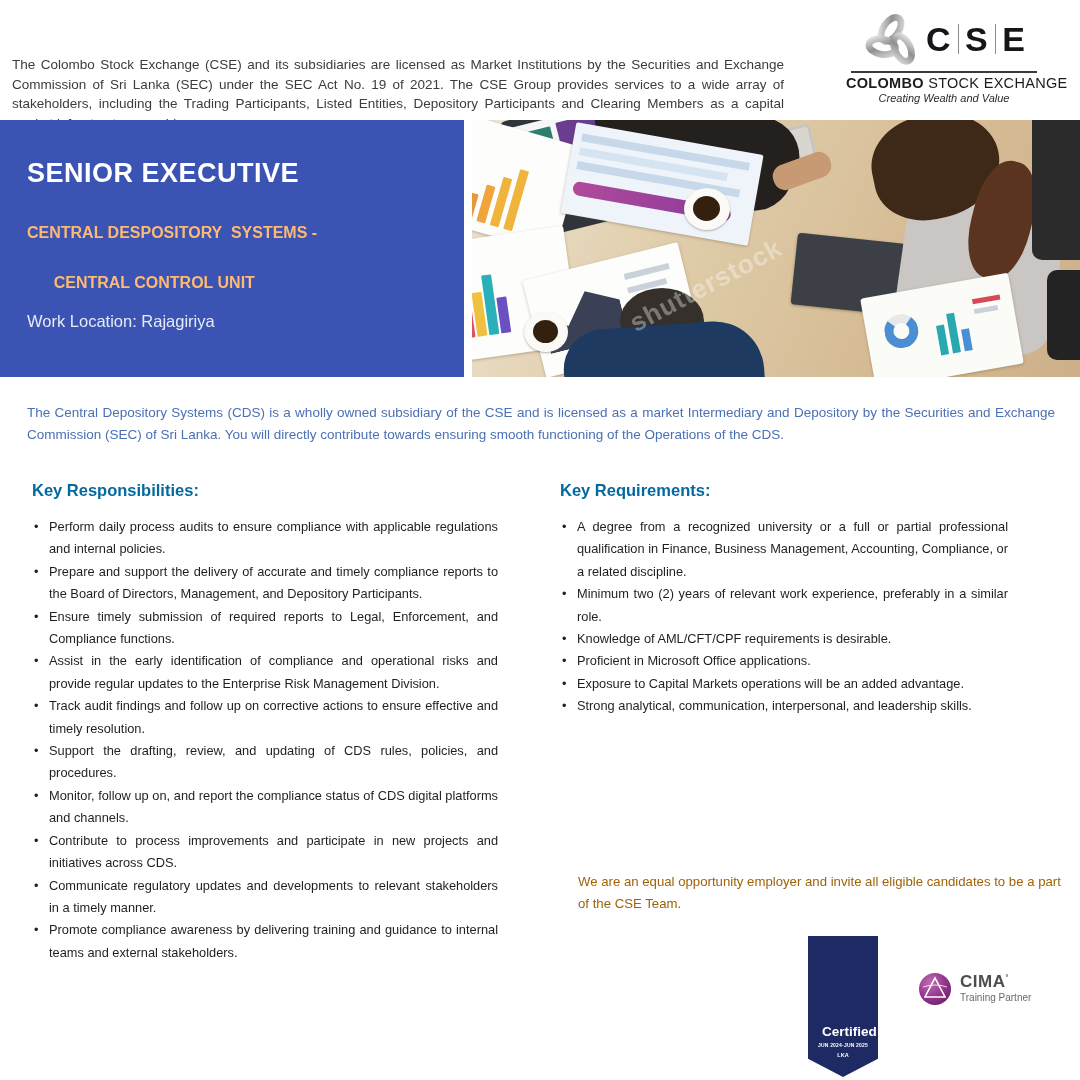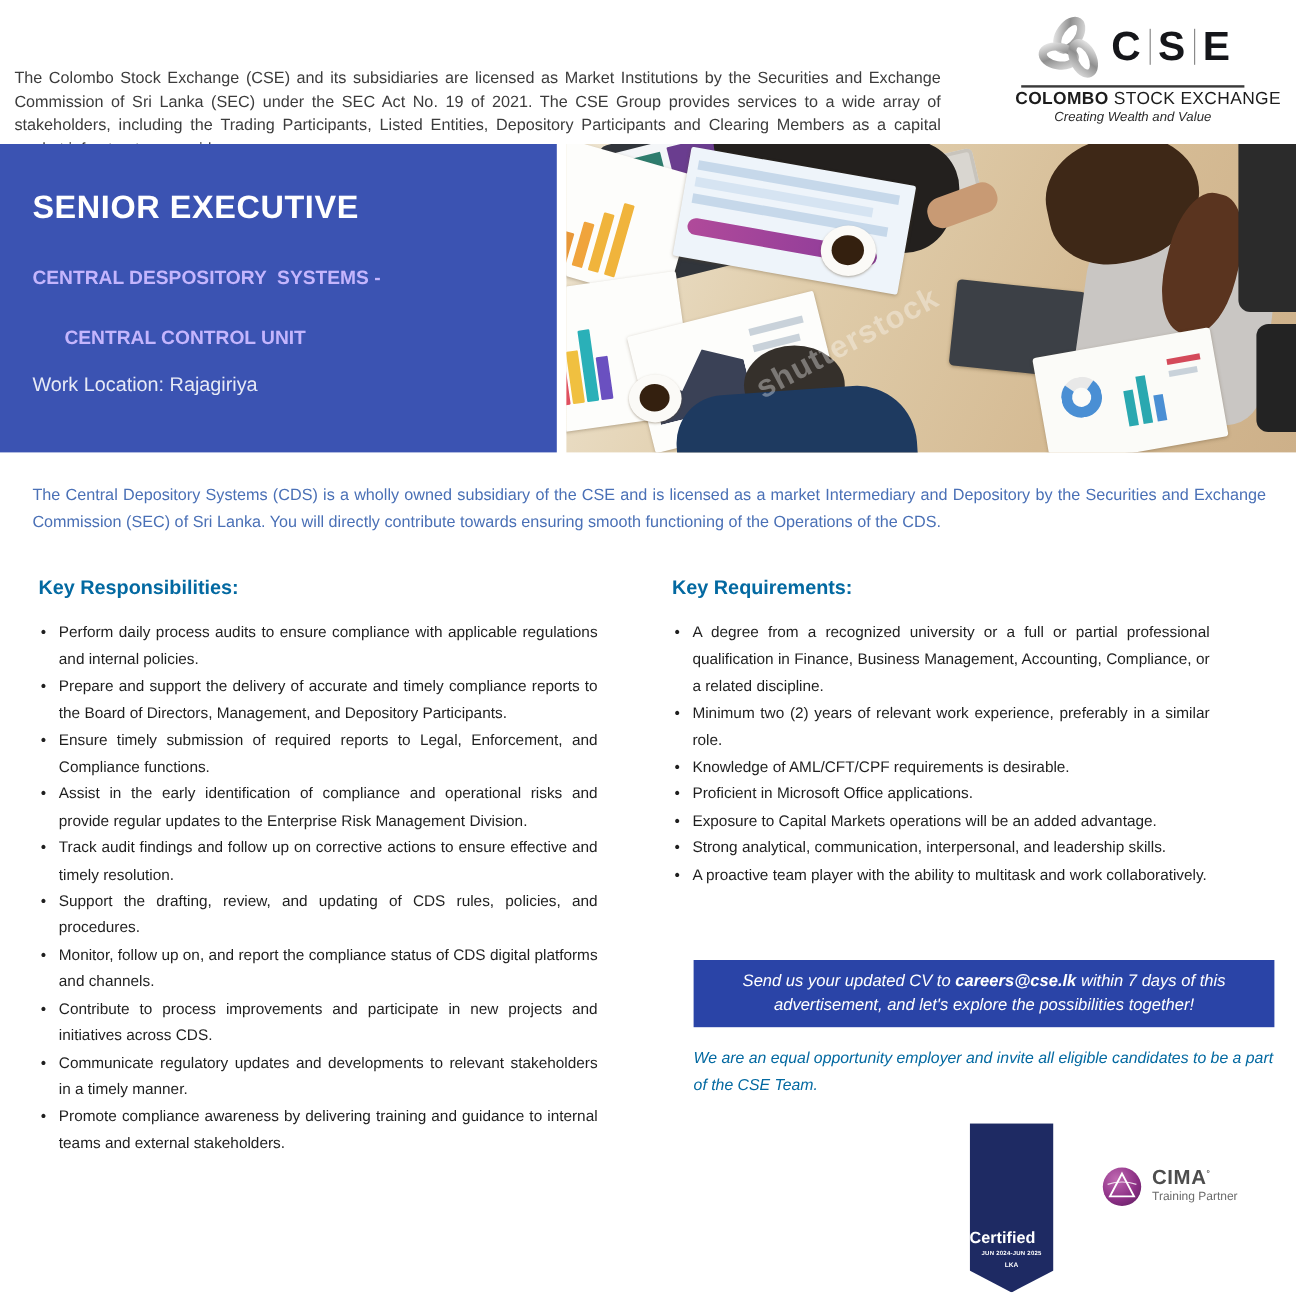--- a/index.html
+++ b/index.html
@@ -19,21 +19,21 @@
   .logo-letters .sep { width:1.5px; height:30px; background:#8a8a8a; }
   .logo-rule { margin:1px auto 0; width:186px; border-top:2px solid #3a3a3a; }
   .logo-name { margin-top:2px; font-size:14.5px; color:#1c1c1c; letter-spacing:0.3px; white-space:nowrap; }
   .logo-name b { font-weight:bold;text-align:center; }
   .logo-tagline { margin-top:1px; font-size:11px; font-style:italic; color:#2a2a2a; }
 
   
   .banner { position:absolute; left:0; top:120px; width:464px; height:257px; background:#3b53b2; }
   .banner-title { position:absolute; left:27px; top:38px; color:#ffffff;
                   font-size:27px; font-weight:bold; letter-spacing:0.5px; }
-  .banner-sub { position:absolute; left:27px; top:100px; color:#c4b5fd;
+  .banner-sub { position:absolute; left:27px; top:100px; color:#fdba74;
                 font-size:16px; font-weight:bold; line-height:25px; white-space:pre-wrap; }
   .banner-loc { position:absolute; left:27px; top:192px; color:#e7eaf6; font-size:16.5px; }
 
   
   .photo { position:absolute; left:472px; top:120px; width:608px; height:257px; overflow:hidden;
            background:linear-gradient(115deg,#efe6d3 0%,#e0cdab 35%,#d5bb94 70%,#cdb089 100%); }
   .photo * { position:absolute; }
   .ph-monitor { left:38px; top:-18px; width:158px; height:122px; background:#31353b;
                 border-radius:8px; transform:rotate(-14deg); }
   .ph-screen { left:8px; top:8px; width:142px; height:88px; background:#f4f6f8; border-radius:3px; }
@@ -82,30 +82,30 @@
   .bullets li::before { content:"•"; position:absolute; left:2px; top:0; color:#1f1f1f; }
   .list-resp { left:32px; top:516px; width:466px; }
   .list-req  { left:560px; top:516px; width:448px; }
 
   
   .cta { position:absolute; left:578px; top:800px; width:484px; background:#2a44a7;
          color:#ffffff; font-style:italic; font-size:13.8px; line-height:19.5px;
          text-align:center; padding:8px 20px 9px; }
   .cta b { font-weight:bold; }
 
-  .equal { position:absolute; left:578px; top:871px; width:486px; font-style:italic;
-           font-size:13.2px; line-height:21.5px; color:#0369a1; }
+  .equal { position:absolute; left:578px; top:871px; width:486px; 
+           font-size:13.2px; line-height:21.5px; color:#a16207; }
 
   
   .gptw { position:absolute; left:808px; top:936px; width:70px; height:141px; background:#1e2a63;
           clip-path:polygon(0 0,100% 0,100% 87%,50% 100%,0 87%); }
   .gptw-red { position:absolute; left:0; top:0; width:70px; height:83px; background:#ee3a3f;
               color:#ffffff; font-weight:bold; font-size:12.5px; line-height:14.5px;
               padding:8px 0 0 9px; }
-  .gptw-cert { position:absolute; left:0; top:88px; width:83px; text-align:left;
+  .gptw-cert { position:absolute; left:0; top:88px; width:83px; text-align:center;
                color:#ffffff; font-weight:bold; font-size:13.5px; }
   .gptw-period { position:absolute; left:0; top:106px; width:70px; text-align:center;
                  color:#ffffff; font-weight:bold; font-size:5px; letter-spacing:0.2px; }
   .gptw-country { position:absolute; left:0; top:116px; width:70px; text-align:center;
                   color:#ffffff; font-weight:bold; font-size:5.5px; }
 
   
   .cima { position:absolute; left:918px; top:972px; display:flex; align-items:flex-start; gap:8px; }
   .cima-globe { width:34px; height:34px; }
   .cima-text .nm { font-size:17px; font-weight:bold; color:#4d4d4d; letter-spacing:0.5px; }
@@ -241,24 +241,22 @@
     </ul>
 
   <div class="col-head head-req">Key Requirements:</div>
   <ul class="bullets list-req">
       <li>A degree from a recognized university or a full or partial professional qualification in Finance, Business Management, Accounting, Compliance, or a related discipline.</li>
       <li>Minimum two (2) years of relevant work experience, preferably in a similar role.</li>
       <li>Knowledge of AML/CFT/CPF requirements is desirable.</li>
       <li>Proficient in Microsoft Office applications.</li>
       <li>Exposure to Capital Markets operations will be an added advantage.</li>
       <li>Strong analytical, communication, interpersonal, and leadership skills.</li>
-      <li>A proactive team player with the ability to multitask and work collaboratively.</li>
     </ul>
 
-  <div class="cta"><span>Send us your updated CV to </span><b>careers@cse.lk</b><span> within 7 days of this advertisement, and let's explore the possibilities together!</span></div>
 
   <div class="equal">We are an equal opportunity employer and invite all eligible candidates to be a part of the CSE Team.</div>
 
   <div class="gptw">
     <div class="gptw-cert">Certified</div>
     <div class="gptw-period">JUN 2024-JUN 2025</div>
     <div class="gptw-country">LKA</div>
   </div>
 
   <div class="cima">

